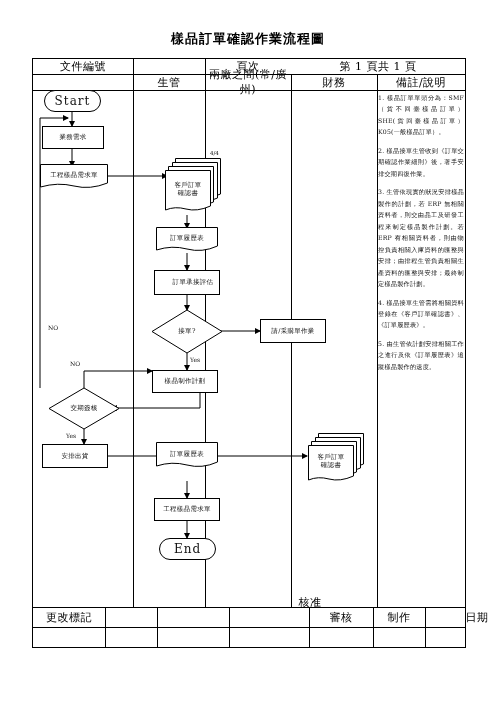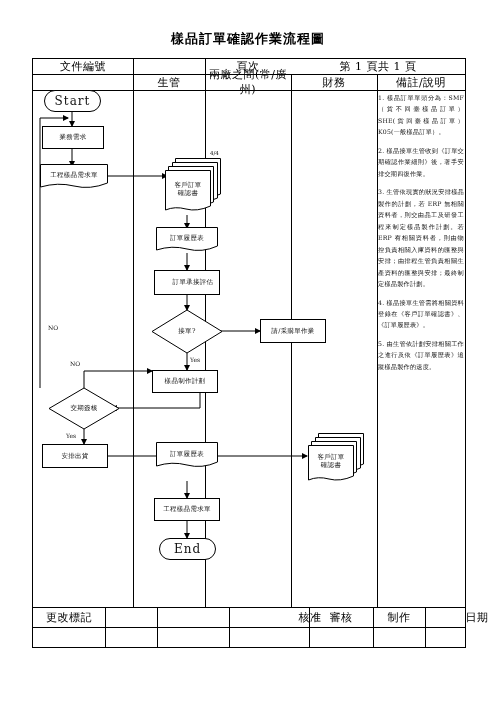--- a/index.html
+++ b/index.html
@@ -135,21 +135,21 @@
     <div class="cell" style="left:258px;top:0;width:174px;height:15px;">第 1 頁共 1 頁</div>
 
     <div class="cell" style="left:100px;top:15px;width:72px;height:16px;">生管</div>
     <div class="cell" style="left:172px;top:15px;width:86px;height:16px;">兩廠之間(常/廣州)</div>
     <div class="cell" style="left:258px;top:15px;width:86px;height:16px;">財務</div>
     <div class="cell" style="left:344px;top:15px;width:88px;height:16px;">備註/說明</div>
 
     <div class="cell" style="left:0;top:548px;width:72px;height:20px;">更改標記</div>
     <div class="cell" style="left:72px;top:548px;width:52px;height:20px;"></div>
     <div class="cell" style="left:124px;top:548px;width:72px;height:20px;"></div>
-    <div class="cell" style="left:196px;top:548px;width:80px;height:20px;padding-left:41px;">核准</div>
+    <div class="cell" style="left:196px;top:533px;width:80px;height:20px;padding-left:41px;">核准</div>
     <div class="cell" style="left:276px;top:548px;width:64px;height:20px;">審核</div>
     <div class="cell" style="left:340px;top:548px;width:52px;height:20px;">制作</div>
     <div class="cell" style="left:392px;top:548px;width:40px;height:20px;margin-left:32px;">日期</div>
 
     <div class="cell" style="left:72px;top:568px;width:52px;height:21px;"></div>
     <div class="cell" style="left:124px;top:568px;width:72px;height:21px;"></div>
     <div class="cell" style="left:196px;top:568px;width:80px;height:21px;"></div>
     <div class="cell" style="left:276px;top:568px;width:64px;height:21px;"></div>
     <div class="cell" style="left:340px;top:568px;width:52px;height:21px;"></div>
     <div class="cell" style="left:392px;top:568px;width:40px;height:21px;"></div>

